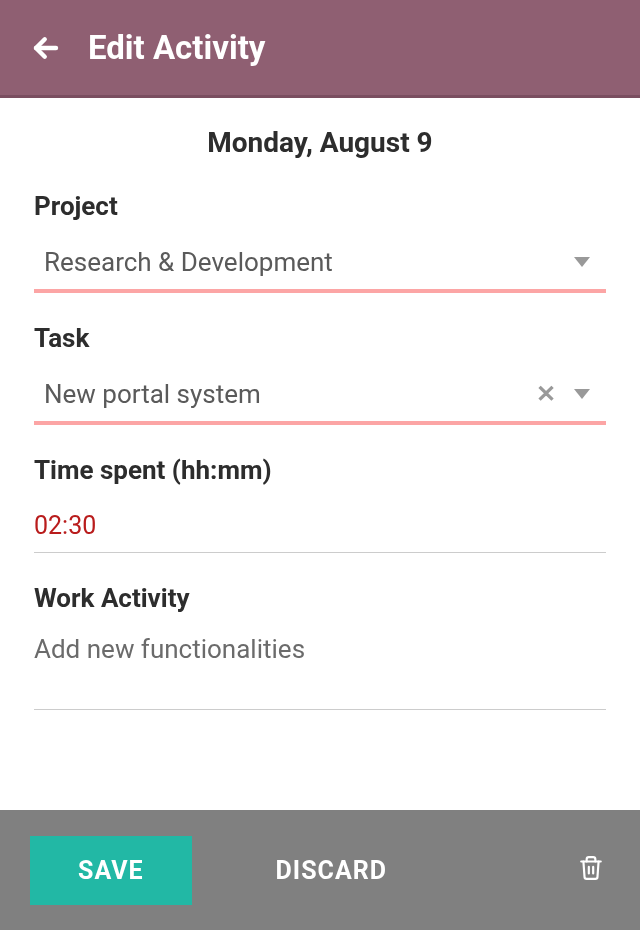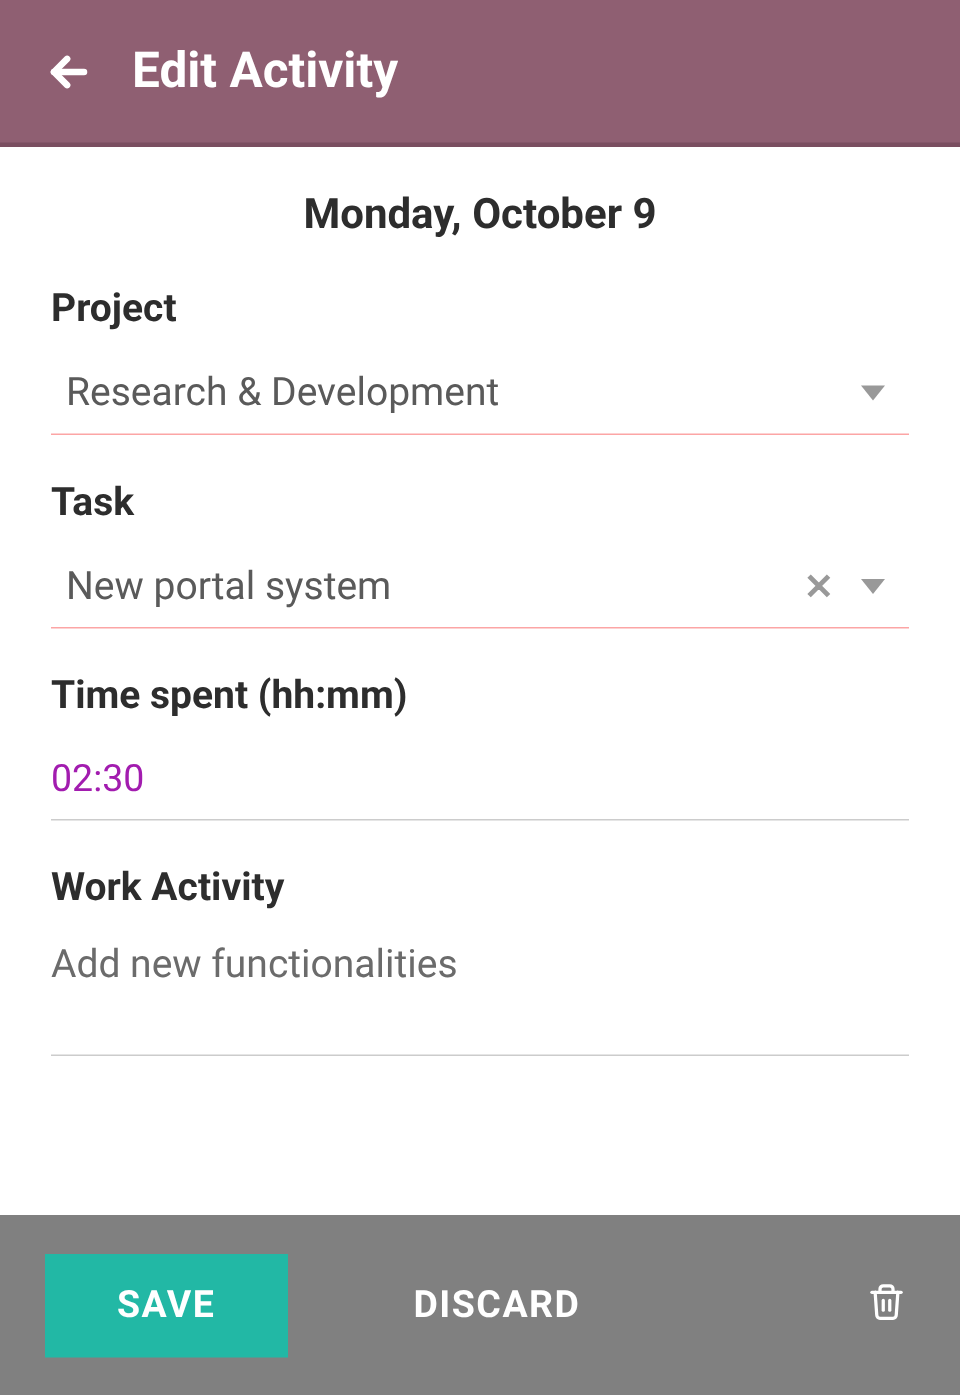--- a/index.html
+++ b/index.html
@@ -55,21 +55,21 @@
     }
     .field-label {
       font-size: 26px;
       font-weight: 700;
       color: #2d2d2d;
       margin-bottom: 18px;
       display: block;
     }
     .select-field {
       position: relative;
-      border-bottom: 1px solid #fca5a5;
+      border-bottom: 4px solid #fca5a5;
       padding: 8px 10px 12px 10px;
       display: flex;
       align-items: center;
     }
     .select-value {
       font-size: 26px;
       color: #5a5a5a;
       flex: 1;
     }
     .select-clear {
@@ -86,21 +86,21 @@
       border-right: 8px solid transparent;
       border-top: 10px solid #999999;
       margin-left: 8px;
       margin-right: 6px;
       cursor: pointer;
     }
     .text-field {
       border-bottom: 1px solid #cccccc;
       padding: 8px 0 12px 0;
       font-size: 25px;
-      color: #a21caf;
+      color: #b91c1c;
       width: 100%;
       border-top: none;
       border-left: none;
       border-right: none;
       outline: none;
       font-family: inherit;
     }
     .summary-field {
       border-bottom: 1px solid #cccccc;
       padding: 0 0 42px 0;
@@ -161,21 +161,21 @@
   <div class="back-icon">
     <svg width="30" height="30" viewBox="0 0 24 24" fill="none" stroke="currentColor" stroke-width="3.5" stroke-linecap="round" stroke-linejoin="round">
       <line x1="20" y1="12" x2="4" y2="12"></line>
       <polyline points="11 19 4 12 11 5"></polyline>
     </svg>
   </div>
   <div class="header-title">Edit Activity</div>
 </div>
 
 <div class="content">
-  <div class="date-heading">Monday, October 9</div>
+  <div class="date-heading">Monday, August 9</div>
 
   <div class="field-group">
     <label class="field-label">Project</label>
     <div class="select-field">
       <span class="select-value">Research &amp; Development</span>
       <span class="select-chevron"></span>
     </div>
   </div>
 
   <div class="field-group">

